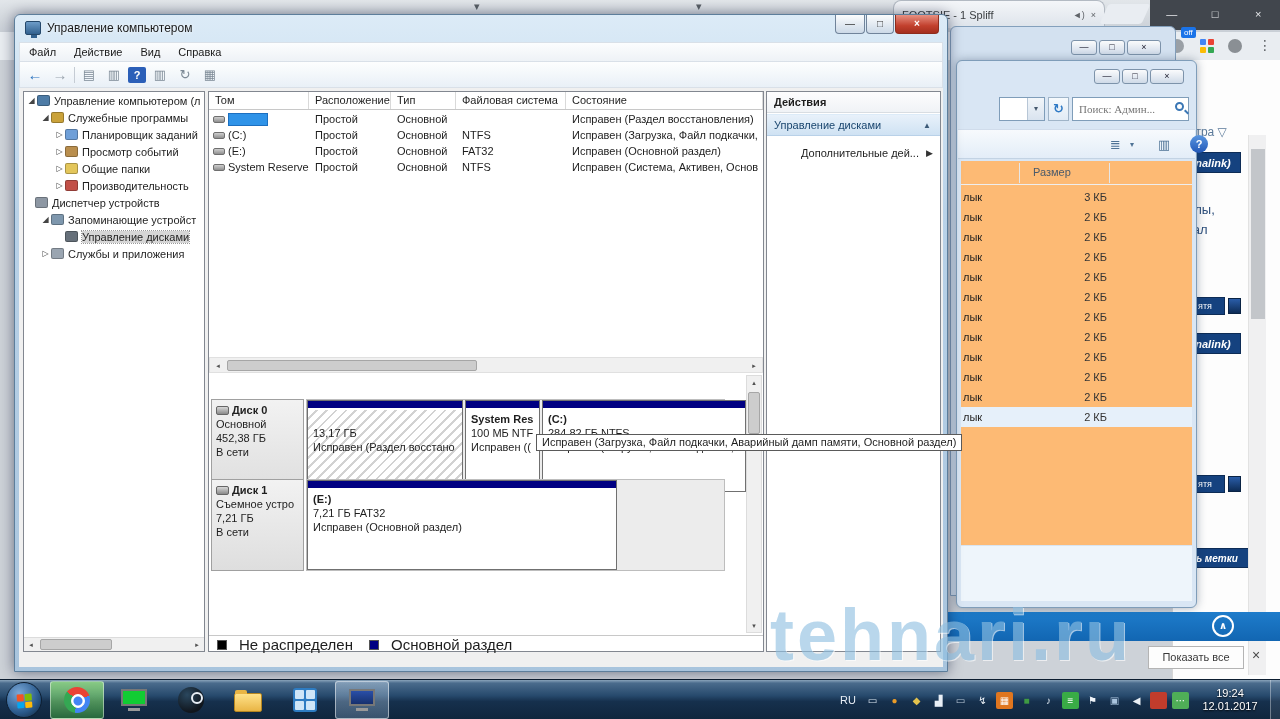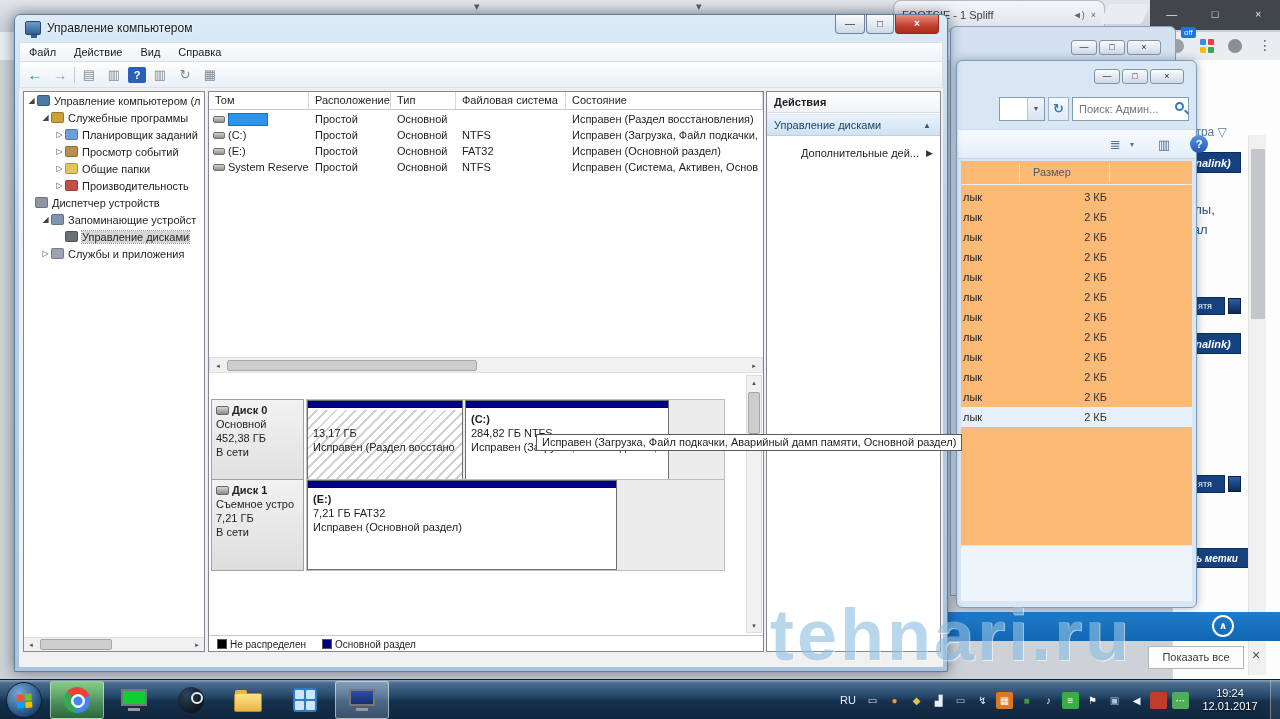--- a/index.html
+++ b/index.html
@@ -49,21 +49,21 @@
   #window-a { left:950px; top:26px; width:226px; height:570px; background:#d3e1f0; border:1px solid #84a0bc; border-radius:6px 6px 0 0; z-index:4; }
   #window-b { left:956px; top:60px; width:241px; height:548px; background:#d9e6f4; border:1px solid #7f9db9; border-radius:6px; z-index:6;
     box-shadow:0 0 10px rgba(20,40,70,.35); }
   #xb-combo { position:absolute; left:42px; top:36px; width:46px; height:24px; background:#fff; border:1px solid #7f9db9; }
   #xb-combo .cbtn { position:absolute; right:0; top:0; width:17px; height:22px; background:linear-gradient(#f2f6fa,#d9e3ef);
     border-left:1px solid #b7c6d6; text-align:center; font-size:8px; line-height:22px; color:#46596e; }
   #xb-refresh { position:absolute; left:91px; top:36px; width:21px; height:24px; background:linear-gradient(#f6fafd,#e1ebf5);
     border:1px solid #9fb4c8; color:#2f7ac5; font-weight:bold; text-align:center; line-height:22px; font-size:13px; }
   #xb-search { position:absolute; left:115px; top:36px; width:117px; height:24px; }
   #xb-search input { width:100%; height:100%; border:1px solid #7f9db9; font-size:11px; color:#555; padding:0 20px 0 6px;
-    font-family:Liberation Sans, sans-serif; background:#fff; }
+    font-family:Liberation Serif, serif; background:#fff; }
   #xb-mag { position:absolute; right:5px; top:5px; width:9px; height:9px; border:2px solid #3b77b5; border-radius:50%; }
   #xb-mag::after { content:""; position:absolute; left:7px; top:7px; width:5px; height:2px; background:#3b77b5; transform:rotate(45deg); }
   #xb-toolbar { position:absolute; left:1px; top:68px; width:237px; height:30px;
     background:linear-gradient(#f7fafd,#e3edf8); border-top:1px solid #d0dceb; border-bottom:1px solid #c3d3e4; }
   #xb-toolbar .vi { position:absolute; color:#4f7396; }
   #xb-help { position:absolute; left:232px; top:5px; width:18px; height:18px; border-radius:50%;
     background:linear-gradient(#5a96e0,#2258b8); color:#fff; font-weight:bold; font-size:11px; text-align:center; line-height:18px; }
   #xb-body { position:absolute; left:4px; top:100px; width:231px; height:440px; background:#fdba74; }
   #xb-colhdr { position:absolute; left:0; top:0; width:100%; height:24px; border-bottom:1px solid #eee; }
   #xb-colhdr .ch { position:absolute; font-size:11px; color:#4a5a6a; top:5px; }
@@ -147,21 +147,21 @@
   .dtrack { position:absolute; left:97px; top:0; bottom:0; right:22px; background:#ececec; border:1px solid #bdbdbd; display:flex; gap:2px; }
   .part { position:relative; border:1px solid #707070; background:#fff; overflow:hidden; flex:0 0 auto; }
   .part .band { height:8px; background:#000082; border-bottom:1px solid #fff; }
   .part .pbody { position:absolute; left:0; top:9px; right:0; bottom:0; padding:2px 5px; font-size:11px; color:#1e1e1e; }
   .part .pbody div { white-space:nowrap; line-height:14px; }
   .part .pl1 { font-weight:bold; }
   .part.hatched .pbody { background:repeating-linear-gradient(315deg,#ffffff 0 5px,#d2d2d2 5px 7px); padding-top:16px; }
   #graph-vscroll { position:absolute; right:1px; top:283px; width:16px; height:258px; background:#f0f0f0; border:1px solid #dcdcdc; }
   #legend { position:absolute; left:0; top:543px; width:100%; height:18px; border-top:1px solid #c8c8c8;
     display:flex; align-items:center; gap:16px; padding-left:8px; }
-  .lgitem { display:flex; align-items:flex-start; gap:3px; font-size:10px; color:#1e1e1e; }
+  .lgitem { display:flex; align-items:center; gap:12px; font-size:15px; color:#1e1e1e; }
   .lgsq { width:10px; height:10px; border:1px solid #555; }
 
   
   #act-pane { left:751px; top:76px; width:175px; height:561px; }
   #act-title { position:absolute; left:0; top:0; width:100%; height:21px; background:linear-gradient(#fdfdfe,#f0f3f6);
     border-bottom:1px solid #d8dde2; font-size:11px; font-weight:bold; color:#1e1e1e; padding:4px 0 0 7px; }
   #act-section { position:absolute; left:0; top:22px; width:100%; height:22px; background:linear-gradient(#e8f1fa,#cfe2f3);
     border-top:1px solid #dcebf8; border-bottom:1px solid #b9d1e8; font-size:11px; color:#19456e; padding:4px 0 0 7px; }
   #act-section .ar { position:absolute; right:9px; top:6px; font-size:8px; color:#3c5a78; }
   #act-more { position:absolute; left:0; top:52px; width:100%; height:20px; font-size:11px; color:#1e1e1e; padding:3px 16px 0 34px; }
@@ -519,20 +519,28 @@
           <div class="dtrack">
 
           <div class="part hatched" style="width: 156px;">
                 <div class="band"></div>
                 <div class="pbody">
                   <div class="pl1"></div>
                   <div>13,17 ГБ</div>
                   <div>Исправен (Раздел восстано</div>
                 </div>
               </div>
+            <div class="part" style="width: 75px;">
+                <div class="band"></div>
+                <div class="pbody">
+                  <div class="pl1">System Res</div>
+                  <div>100 МБ NTF</div>
+                  <div>Исправен ((</div>
+                </div>
+              </div>
             <div class="part" style="width: 204px;">
                 <div class="band"></div>
                 <div class="pbody">
                   <div class="pl1">(C:)</div>
                   <div>284,82 ГБ NTFS</div>
                   <div>Исправен (Загрузка, Файл подкачки, Авари</div>
                 </div>
               </div>
           </div>
         </div>

